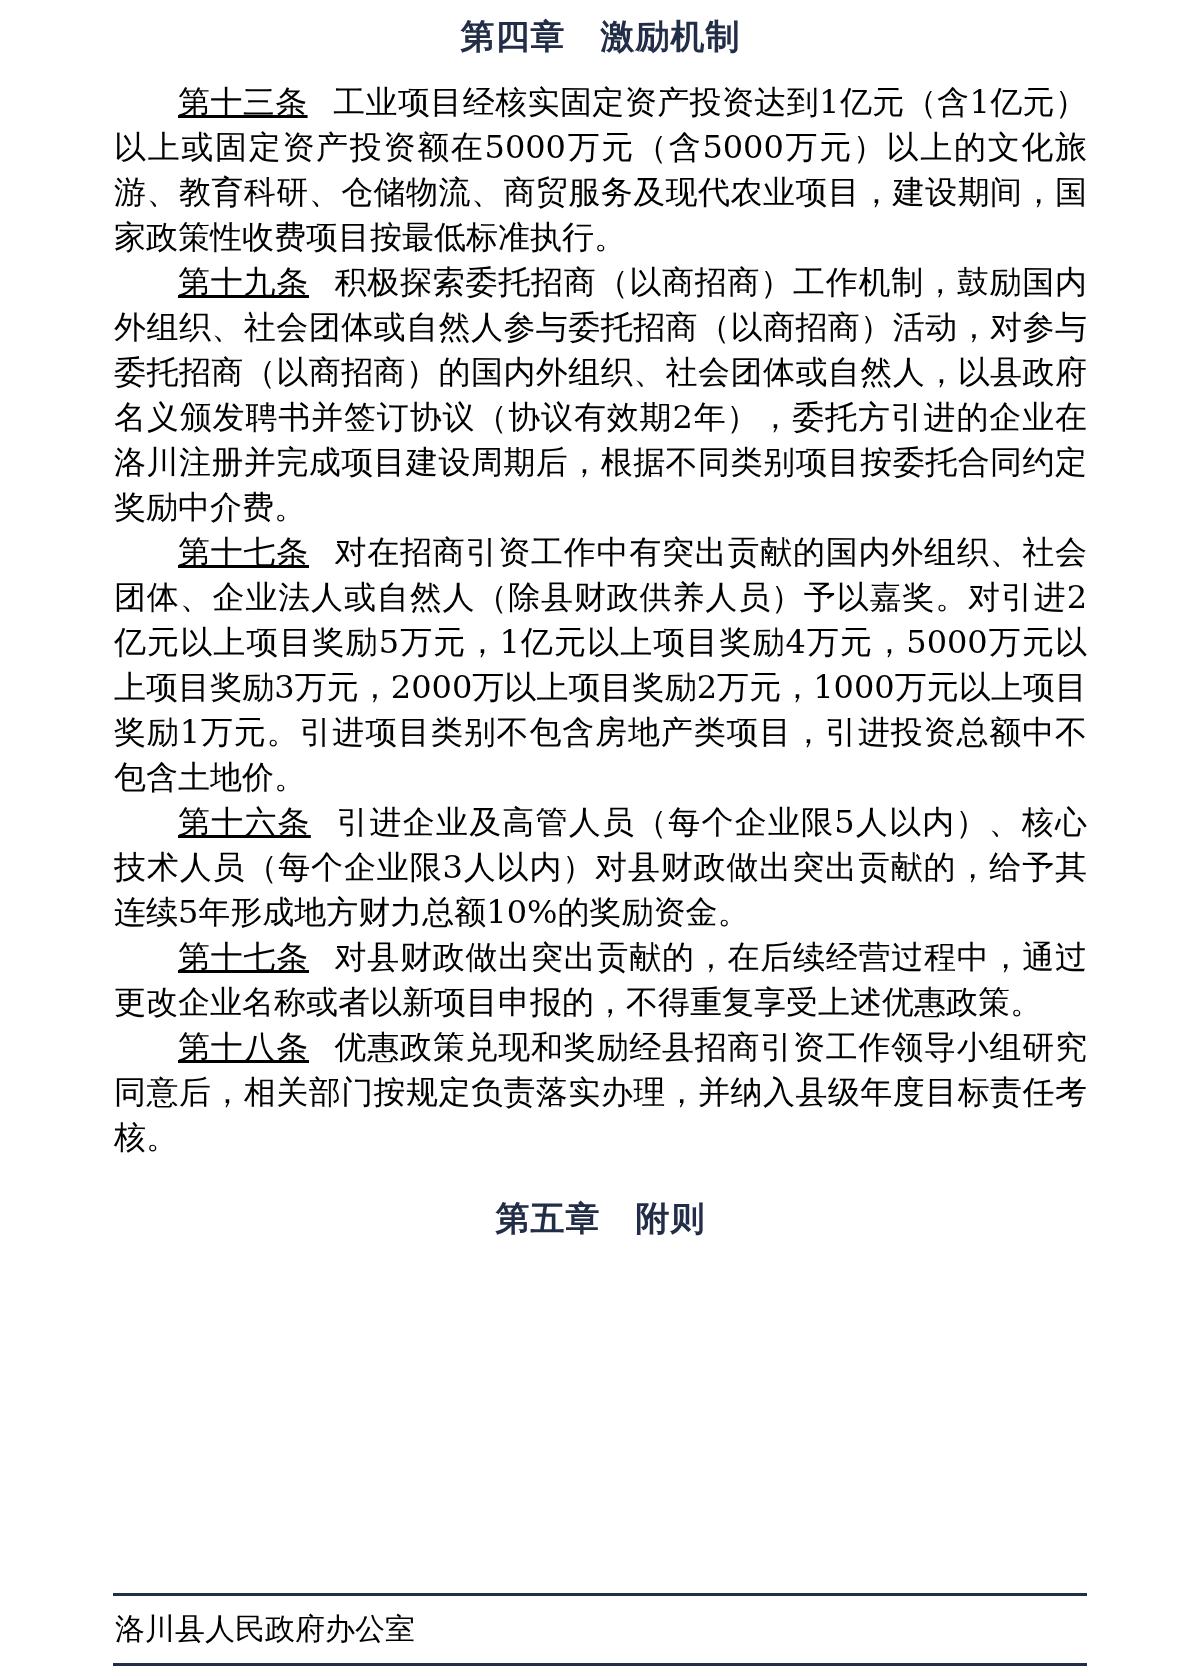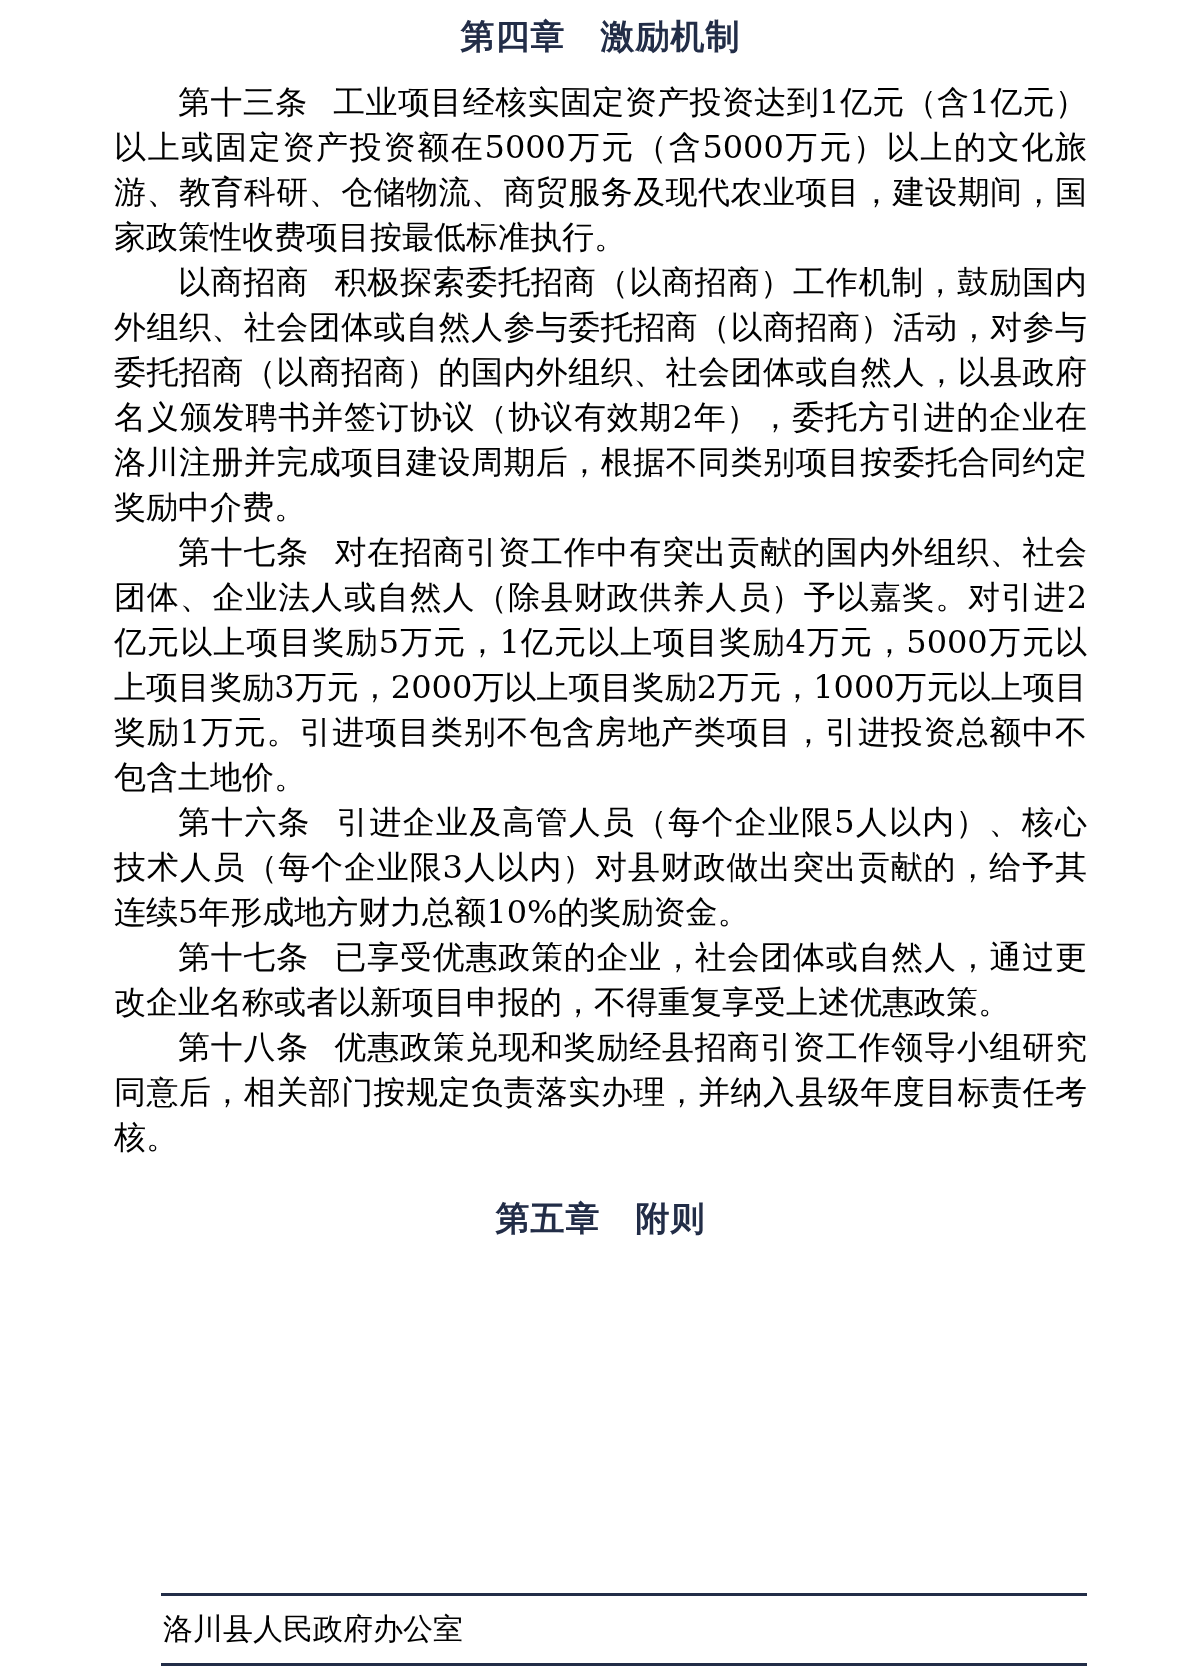--- a/index.html
+++ b/index.html
@@ -38,54 +38,54 @@
     line-height: 45px;
     color: #000000;
     margin: 0;
     text-align: justify;
     text-align-last: left;
     text-justify: inter-ideograph;
     text-indent: 64px;
   }
   .article .num {
     margin-right: 0.8em;
+    text-decoration: underline;
   }
   .footer {
     position: absolute;
     left: 113px;
     right: 113px;
     bottom: 10px;
     border-top: 3px solid #222d47;
     border-bottom: 3px solid #222d47;
     display: flex;
     justify-content: space-between;
     align-items: center;
     padding: 13px 4px 13px 2px;
     font-family: "DejaVu Serif", serif;
     font-size: 30px;
     color: #000000;
-    margin-left: 48px;
   }
 </style>
 </head>
 <body>
 
 <div class="page">
 
   <h1 class="chapter-heading">第四章　激励机制</h1>
 
   <p class="article"><span class="num">第十三条</span><span>工业项目经核实固定资产投资达到1亿元（含1亿元）以上或固定资产投资额在5000万元（含5000万元）以上的文化旅游、教育科研、仓储物流、商贸服务及现代农业项目，建设期间，国家政策性收费项目按最低标准执行。</span></p>
 
-  <p class="article"><span class="num">以商招商</span><span>积极探索委托招商（以商招商）工作机制，鼓励国内外组织、社会团体或自然人参与委托招商（以商招商）活动，对参与委托招商（以商招商）的国内外组织、社会团体或自然人，以县政府名义颁发聘书并签订协议（协议有效期2年），委托方引进的企业在洛川注册并完成项目建设周期后，根据不同类别项目按委托合同约定奖励中介费。</span></p>
+  <p class="article"><span class="num">第十九条</span><span>积极探索委托招商（以商招商）工作机制，鼓励国内外组织、社会团体或自然人参与委托招商（以商招商）活动，对参与委托招商（以商招商）的国内外组织、社会团体或自然人，以县政府名义颁发聘书并签订协议（协议有效期2年），委托方引进的企业在洛川注册并完成项目建设周期后，根据不同类别项目按委托合同约定奖励中介费。</span></p>
 
   <p class="article"><span class="num">第十七条</span><span>对在招商引资工作中有突出贡献的国内外组织、社会团体、企业法人或自然人（除县财政供养人员）予以嘉奖。对引进2亿元以上项目奖励5万元，1亿元以上项目奖励4万元，5000万元以上项目奖励3万元，2000万以上项目奖励2万元，1000万元以上项目奖励1万元。引进项目类别不包含房地产类项目，引进投资总额中不包含土地价。</span></p>
 
   <p class="article"><span class="num">第十六条</span><span>引进企业及高管人员（每个企业限5人以内）、核心技术人员（每个企业限3人以内）对县财政做出突出贡献的，给予其连续5年形成地方财力总额10%的奖励资金。</span></p>
 
-  <p class="article"><span class="num">第十七条</span><span>已享受优惠政策的企业，社会团体或自然人，通过更改企业名称或者以新项目申报的，不得重复享受上述优惠政策。</span></p>
+  <p class="article"><span class="num">第十七条</span><span>对县财政做出突出贡献的，在后续经营过程中，通过更改企业名称或者以新项目申报的，不得重复享受上述优惠政策。</span></p>
 
   <p class="article"><span class="num">第十八条</span><span>优惠政策兑现和奖励经县招商引资工作领导小组研究同意后，相关部门按规定负责落实办理，并纳入县级年度目标责任考核。</span></p>
 
 
   <h1 class="chapter-heading second">第五章　附则</h1>
 
 
   <div class="footer">
     <span>洛川县人民政府办公室</span>
   </div>

